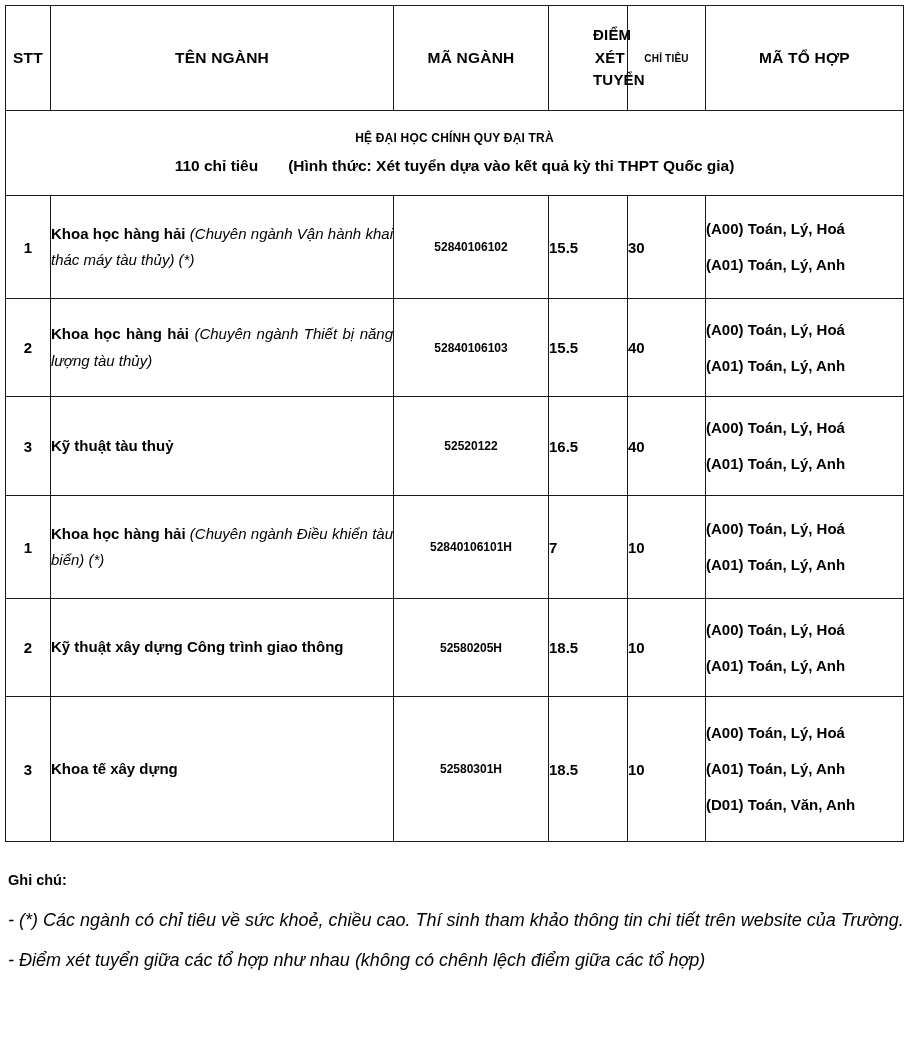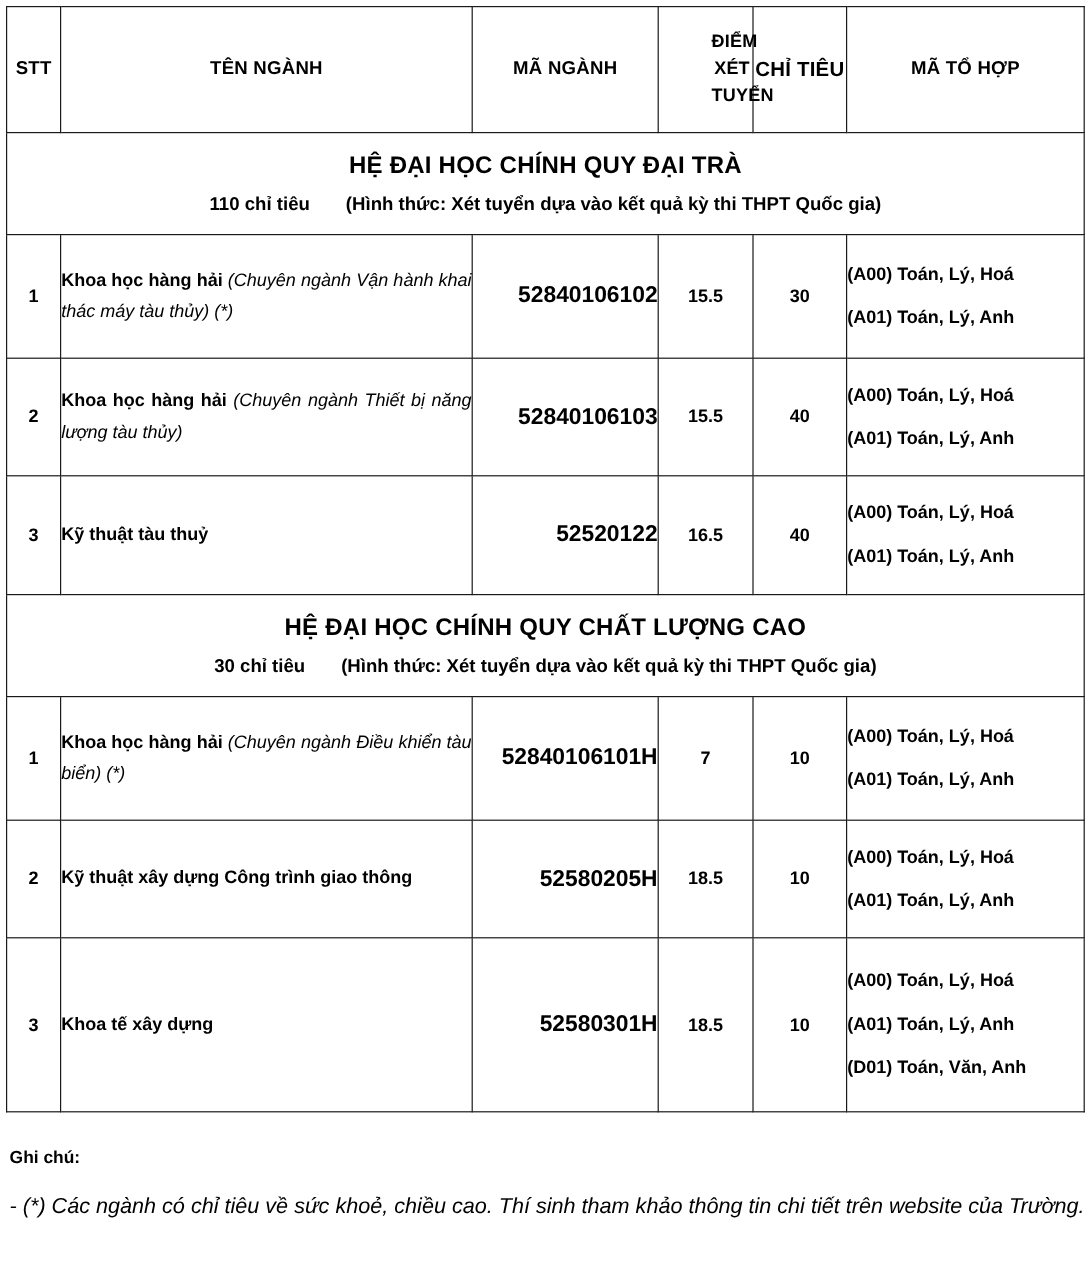--- a/index.html
+++ b/index.html
@@ -50,31 +50,31 @@
     font-weight: bold;
     font-size: 15.5px;
     text-align: center;
     letter-spacing: .2px;
   }
   thead th.th-score {
     font-size: 15px;
     line-height: 1.5;
     padding-left: 44px;
   }
-  thead th.th-quota { font-size: 17px; }
+  thead th.th-quota { font-size: 10px; }
 
   
   td.section {
     height: 84px;
     text-align: center;
     padding: 4px 10px;
   }
   .section-title {
     font-weight: bold;
-    font-size: 20px;
+    font-size: 12px;
     letter-spacing: .2px;
     margin-bottom: 12px;
   }
   .section-sub {
     font-weight: bold;
     font-size: 15.5px;
   }
   .section-sub .quota {
     margin-right: 30px;
   }
@@ -91,26 +91,25 @@
     text-align: justify;
     line-height: 1.75;
   }
   td.name .major {
     font-weight: bold;
   }
   td.name .spec {
     font-style: italic;
   }
   td.code {
-    text-align: right;
-    font-weight: bold;
-    font-size: 19px;
+    text-align: center;
+    font-weight: bold;
+    font-size: 12px;
   }
   td.score, td.quota {
-    text-align: center;
     font-weight: bold;
     font-size: 15px;
   }
   td.comb {
     padding: 6px 8px 6px 22px;
     font-weight: bold;
     font-size: 15px;
   }
   td.comb .combo-line {
     line-height: 1.2;
@@ -207,28 +206,20 @@
         <td class="name"><span class="major">Kỹ thuật tàu thuỷ</span><span class="spec"></span></td>
         <td class="code">52520122</td>
         <td class="score">16.5</td>
         <td class="quota">40</td>
         <td class="comb">
           <div class="combo-line">(A00) Toán, Lý, Hoá</div>
           <div class="combo-line">(A01) Toán, Lý, Anh</div>
         </td>
       </tr>
 
-      <tr>
-        <td class="section" colspan="6">
-          <div class="section-title">HỆ ĐẠI HỌC CHÍNH QUY CHẤT LƯỢNG CAO</div>
-          <div class="section-sub">
-            <span class="quota">30 chỉ tiêu</span><span>(Hình thức: Xét tuyển dựa vào kết quả kỳ thi THPT Quốc gia)</span>
-          </div>
-        </td>
-      </tr>
 
       <tr class="r-tall">
         <td class="stt">1</td>
         <td class="name"><span class="major">Khoa học hàng hải</span><span class="spec"> (Chuyên ngành Điều khiển tàu biển) (*)</span></td>
         <td class="code">52840106101H</td>
         <td class="score">7</td>
         <td class="quota">10</td>
         <td class="comb">
           <div class="combo-line">(A00) Toán, Lý, Hoá</div>
           <div class="combo-line">(A01) Toán, Lý, Anh</div>
@@ -259,15 +250,16 @@
           <div class="combo-line">(D01) Toán, Văn, Anh</div>
         </td>
       </tr>
 
     </tbody>
   </table>
 
   <div class="notes">
     <div class="notes-title">Ghi chú:</div>
     <div class="note-line">- (*) Các ngành có chỉ tiêu về sức khoẻ, chiều cao. Thí sinh tham khảo thông tin chi tiết trên website của Trường.</div>
+    <div class="note-line">- Điểm xét tuyển giữa các tổ hợp như nhau (không có chênh lệch điểm giữa các tổ hợp)</div>
   </div>
 
 </div>
 
 </body></html>

